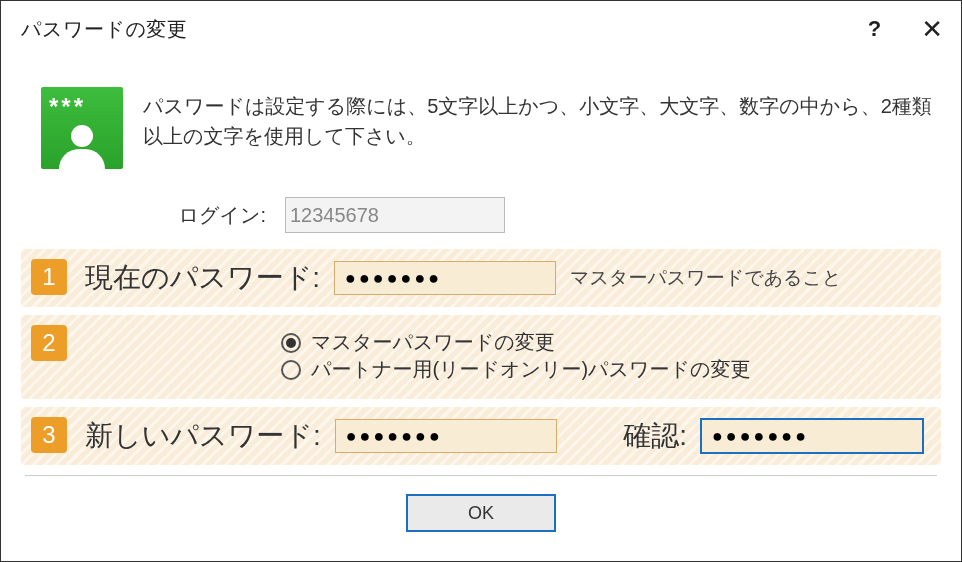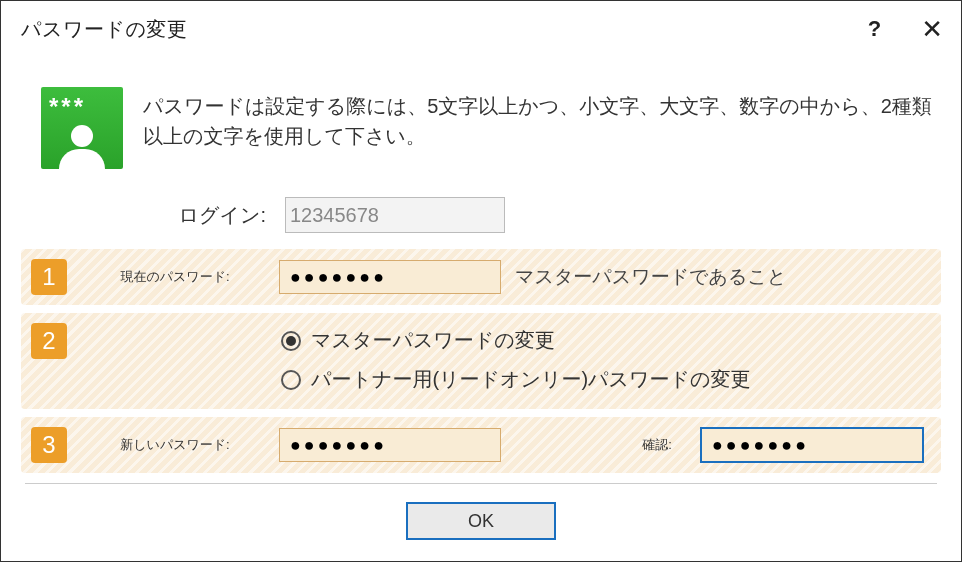--- a/index.html
+++ b/index.html
@@ -133,40 +133,39 @@
   }
   .step-body {
     flex: 1;
     display: flex;
     align-items: center;
     gap: 14px;
     flex-wrap: wrap;
     min-height: 36px;
   }
   .step-body .col-label {
-    font-size: 13px;
+    font-size: 28px;
     min-width: 180px;
-    text-align: center;
+    text-align: left;
   }
   .step-body .col-label.short { min-width: 60px; }
   .pw-input {
     width: 222px;
     height: 34px;
     border: 1px solid #d6ab6e;
     background: #f9ecd5;
     padding: 0 10px;
     font-size: 18px;
     letter-spacing: 3px;
   }
   .pw-input.focus { border: 1px solid #1a6fbf; outline: 1px solid #1a6fbf; }
   .hint { font-size: 19px; color: #444; }
   .radio-stack {
     display: flex;
     flex-direction: column;
-    gap: 12px;
     margin-left: 196px;
     padding: 4px 0;
   }
   .radio-row {
     display: flex;
     align-items: center;
     gap: 10px;
     font-size: 20px;
     cursor: pointer;
   }

